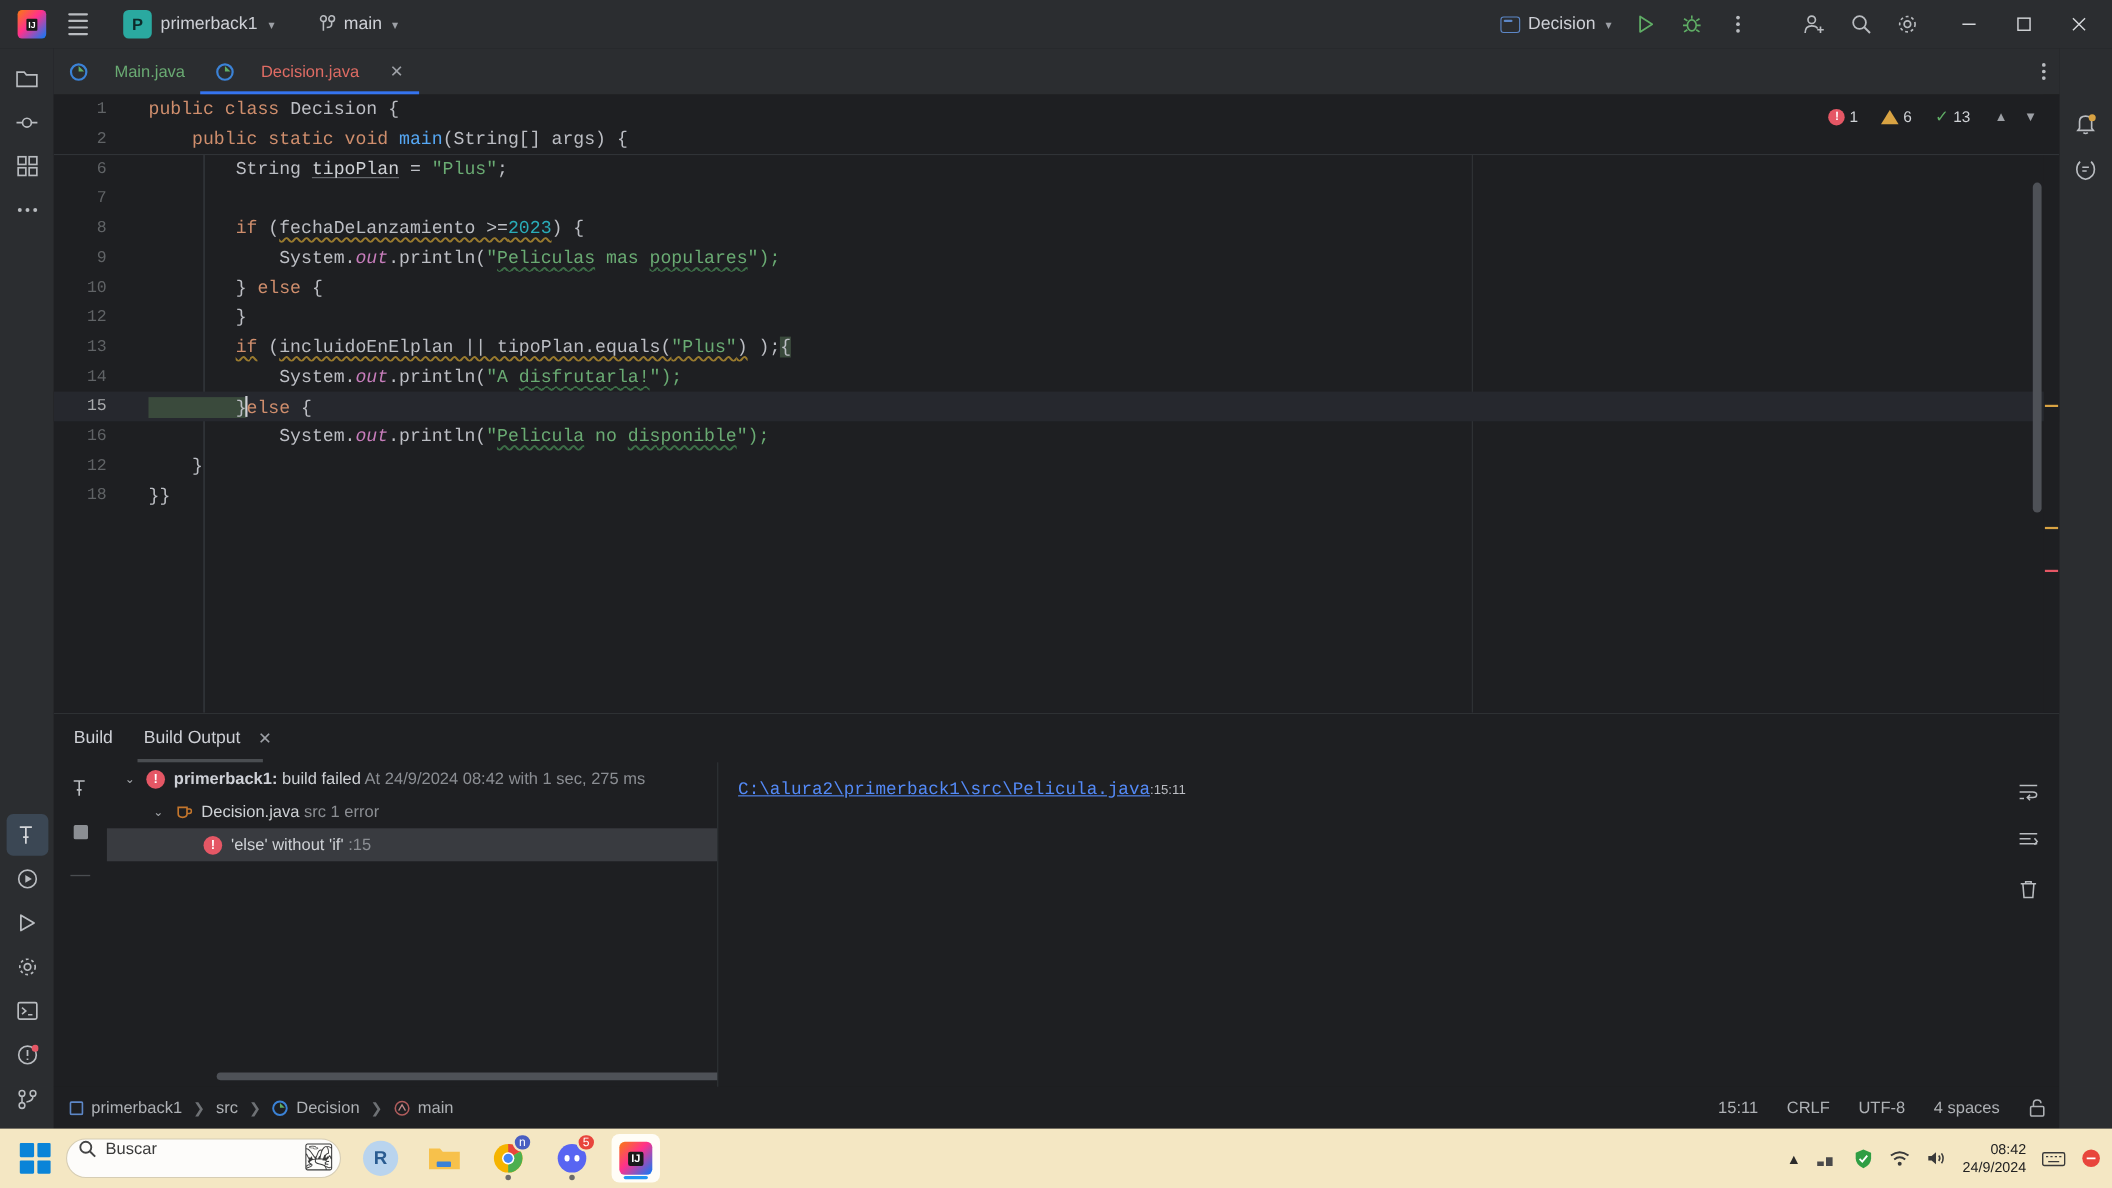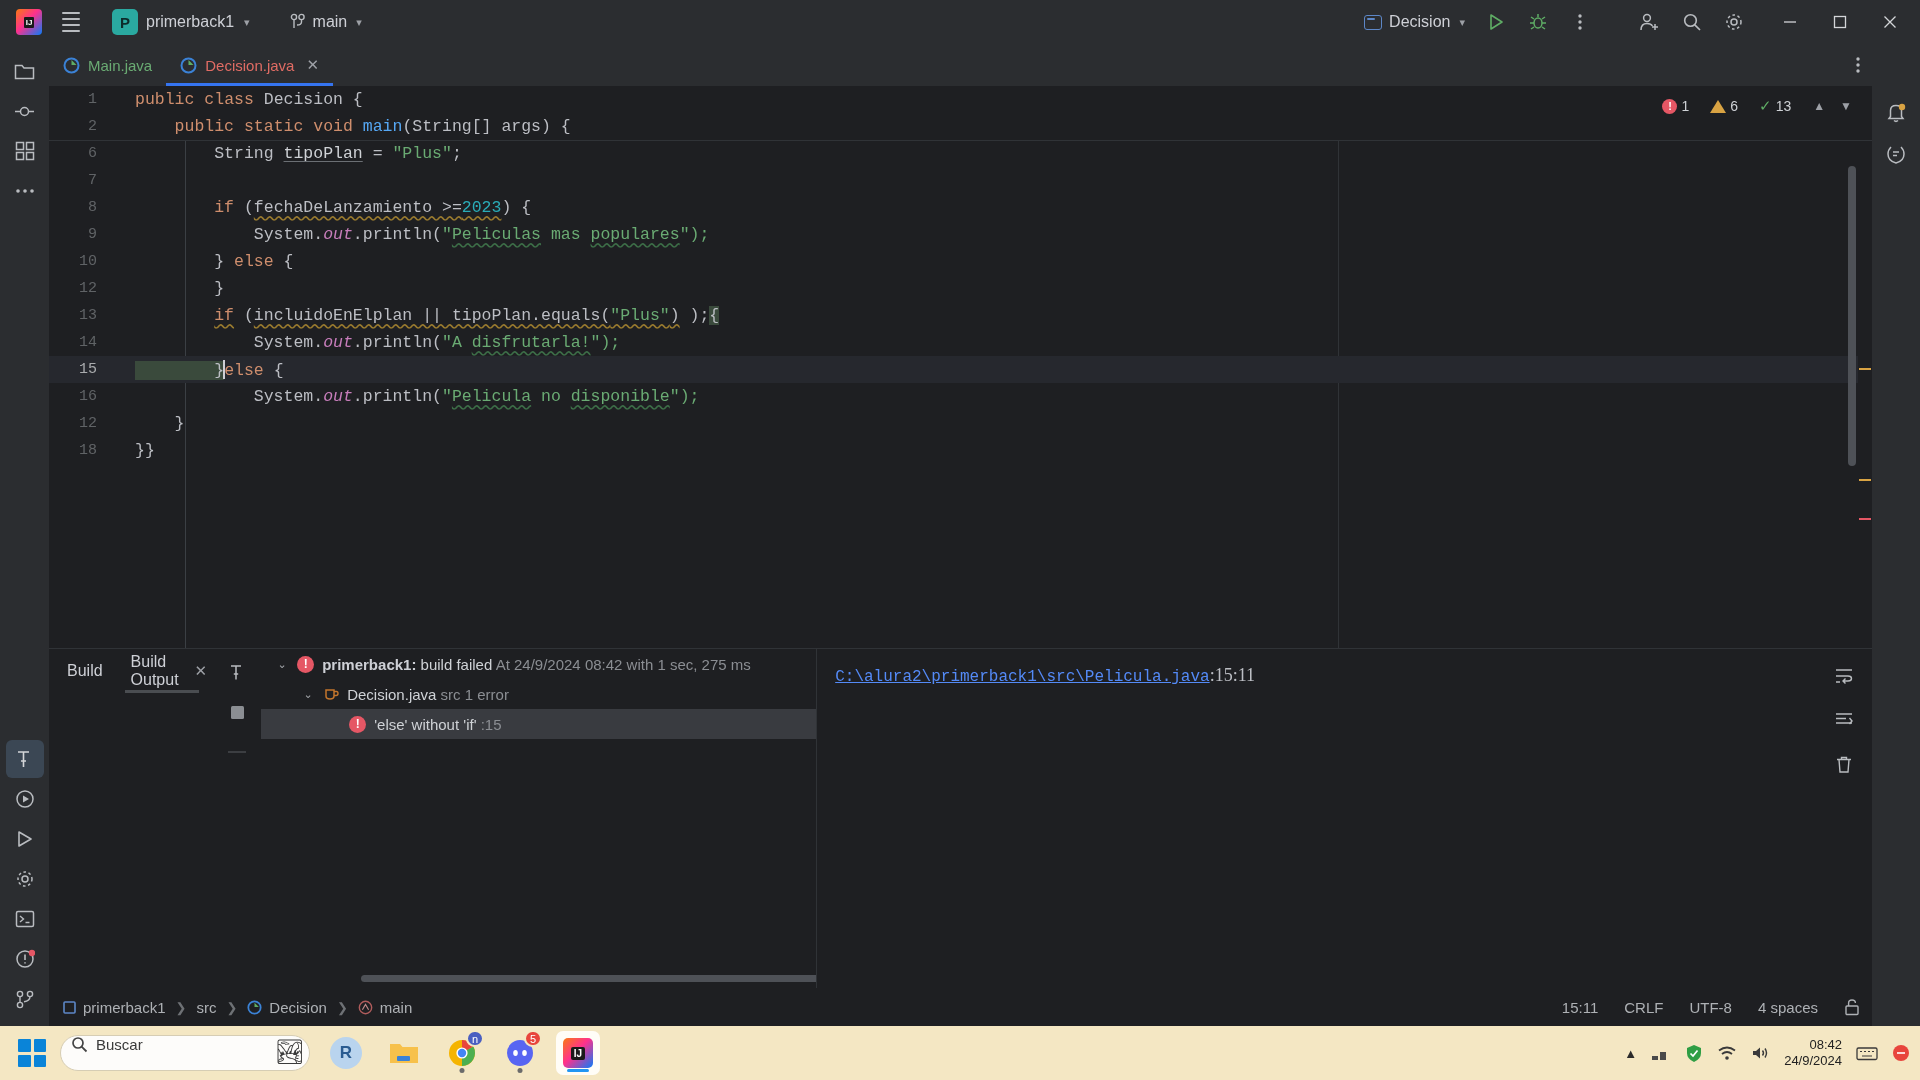--- a/index.html
+++ b/index.html
@@ -66,21 +66,21 @@
   .rrail { width:48px;background:#2b2d30;display:flex;flex-direction:column;align-items:center;
            padding-top:50px;gap:6px;flex:0 0 48px;}
   .rrail .ri{width:36px;height:36px;display:flex;align-items:center;justify-content:center;
              border-radius:6px;cursor:pointer;position:relative;}
 
   
   .center { flex:1 1 auto; display:flex; flex-direction:column; min-width:0; background:#1e1f22;}
 
   
   .tabbar { height:42px;background:#2b2d30;display:flex;align-items:stretch;position:relative;flex:0 0 42px;}
-  .etab { display:flex;align-items:center;gap:8px;padding:0 14px;cursor:pointer;position:relative;
+  .etab { display:flex;align-items:center;gap:24px;padding:0 14px;cursor:pointer;position:relative;
           font-size:15px;}
   .etab.active:after{content:"";position:absolute;left:0;right:0;bottom:0;height:3px;background:#3574f0;}
   .etab .lbl-green{color:#6aab73;}
   .etab .lbl-red{color:#e06c64;}
   .tabx { color:#9da0a6;font-size:15px;margin-left:4px;}
   .tabbar-right{margin-left:auto;display:flex;align-items:center;padding-right:12px;}
 
   
   .editor { flex:1 1 auto; position:relative; background:#1e1f22; overflow:hidden; min-height:0;}
   .sticky {
@@ -127,21 +127,21 @@
   .stripe{position:absolute;right:0;top:0;bottom:0;width:14px;background:#1e1f22;}
   .mk{position:absolute;right:1px;width:12px;height:2px;}
 
   
   .vthumb{position:absolute;right:16px;width:8px;border-radius:4px;background:#4e5157;}
 
   
   .rpane{position:absolute;top:0;bottom:0;right:14px;width:520px;border-left:1px solid #303337;}
 
   
-  .build { flex:0 0 340px; background:#1e1f22; display:flex; flex-direction:row; border-top:1px solid #303337;}
+  .build { flex:0 0 340px; background:#1e1f22; display:flex; flex-direction:column; border-top:1px solid #303337;}
   .build-head{height:44px;display:flex;align-items:center;gap:0;padding-left:18px;flex:0 0 44px;}
   .bh-title{font-size:16px;color:#ced0d6;padding-right:22px;}
   .bh-tab{font-size:16px;color:#ced0d6;padding:0 6px;position:relative;height:44px;display:flex;
           align-items:center;gap:12px;cursor:pointer;}
   .bh-tab:after{content:"";position:absolute;left:0;right:14px;bottom:0;height:3px;background:#4a4d51;}
   .build-body{flex:1 1 auto;display:flex;min-height:0;position:relative;}
   .btools{width:48px;flex:0 0 48px;display:flex;flex-direction:column;align-items:center;
           padding-top:6px;gap:6px;}
   .btools .ri{width:34px;height:34px;display:flex;align-items:center;justify-content:center;
               border-radius:5px;cursor:pointer;}
@@ -149,21 +149,21 @@
   .trow{display:flex;align-items:center;gap:8px;height:30px;padding-left:8px;font-size:15px;white-space:nowrap;}
   .trow.sel{background:#393b40;}
   .tw-chev{color:#a2a5a9;font-size:11px;width:14px;text-align:center;}
   .t-strong{font-weight:bold;color:#ced0d6;}
   .t-dim{color:#8b8e93;}
   .errdot{width:17px;height:17px;border-radius:50%;background:#e55765;color:#fff;font-size:12px;
           font-weight:bold;display:flex;align-items:center;justify-content:center;}
   .hscroll{position:absolute;left:100px;bottom:6px;height:7px;width:520px;border-radius:4px;background:#4e5157;}
   .bout{flex:1 1 auto;position:relative;padding:16px 0 0 18px;min-width:0;}
   .bout a{color:#548af7;text-decoration:underline;font-family:"Liberation Mono",monospace;font-size:16px;}
-  .bout .lineno{color:#bcbec4;font-family:Liberation Serif, serif;font-size:18px;margin-top:25px;}
+  .bout .lineno{color:#bcbec4;font-family:Liberation Sans, sans-serif;font-size:12px;margin-top:25px;}
   .bout .errtxt{color:#e06c64;font-family:"Liberation Mono",monospace;font-size:16px;margin-top:12px;}
   .bright{width:56px;flex:0 0 56px;display:flex;flex-direction:column;align-items:center;padding-top:10px;gap:10px;}
   .bright .ri{width:34px;height:34px;display:flex;align-items:center;justify-content:center;
               border-radius:5px;cursor:pointer;}
 
   
   .status{height:38px;flex:0 0 38px;background:#1e1f22;display:flex;align-items:center;
           padding:0 12px 0 14px;font-size:15px;color:#aeb1b5;gap:0;}
   .crumb{display:flex;align-items:center;gap:7px;cursor:pointer;}
   .crumb-sep{color:#6e7175;margin:0 10px;font-size:13px;}

